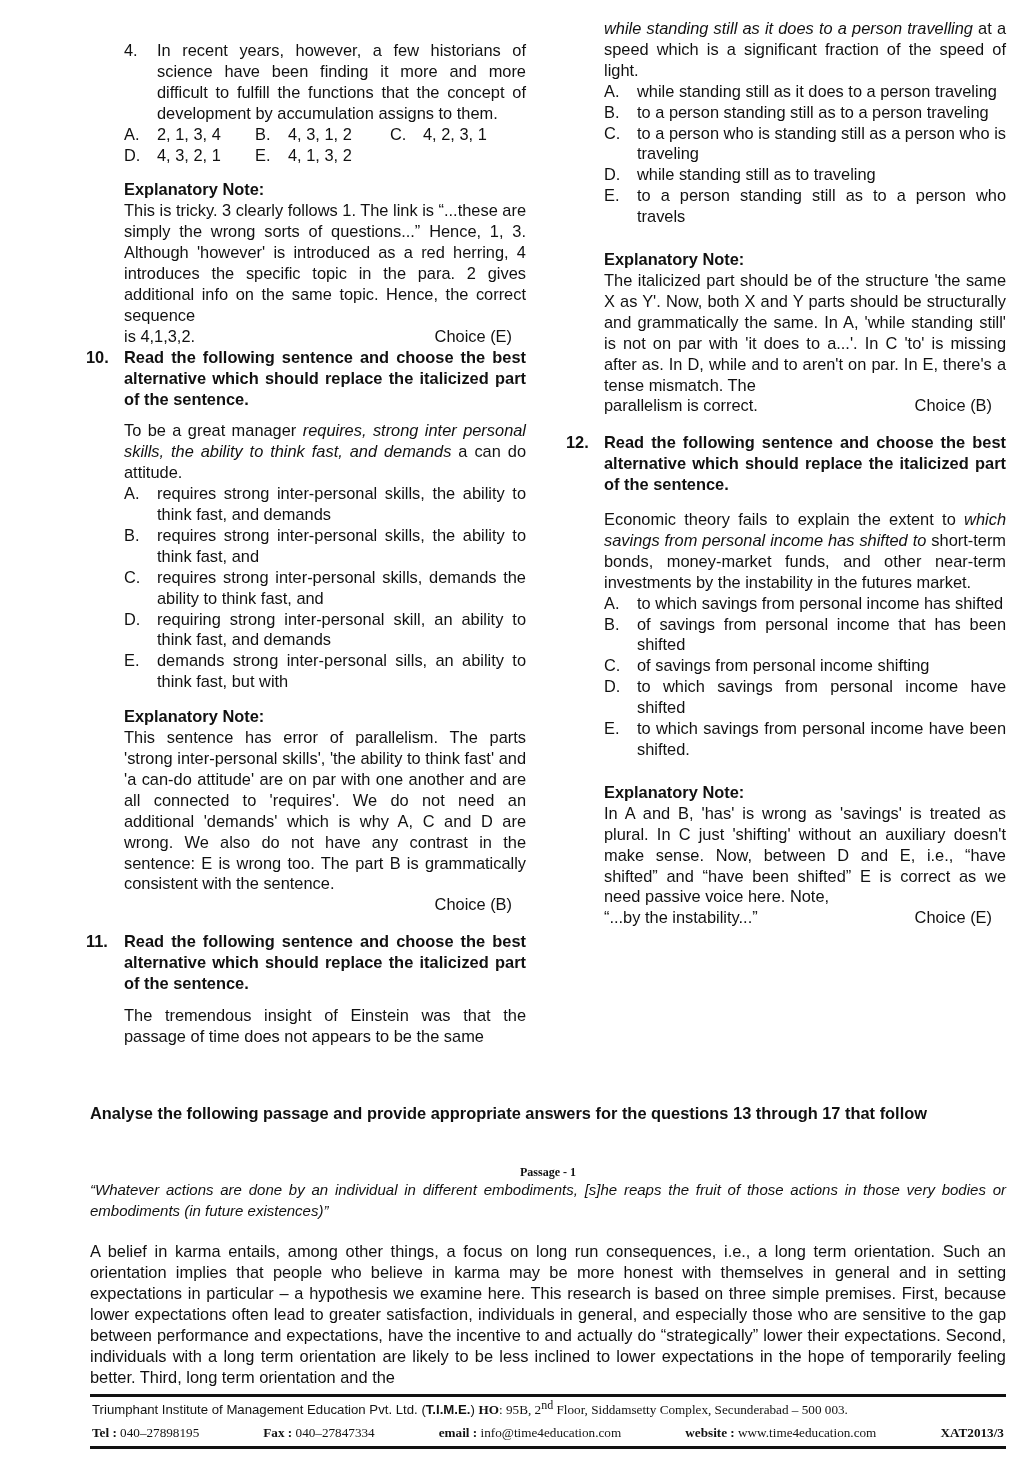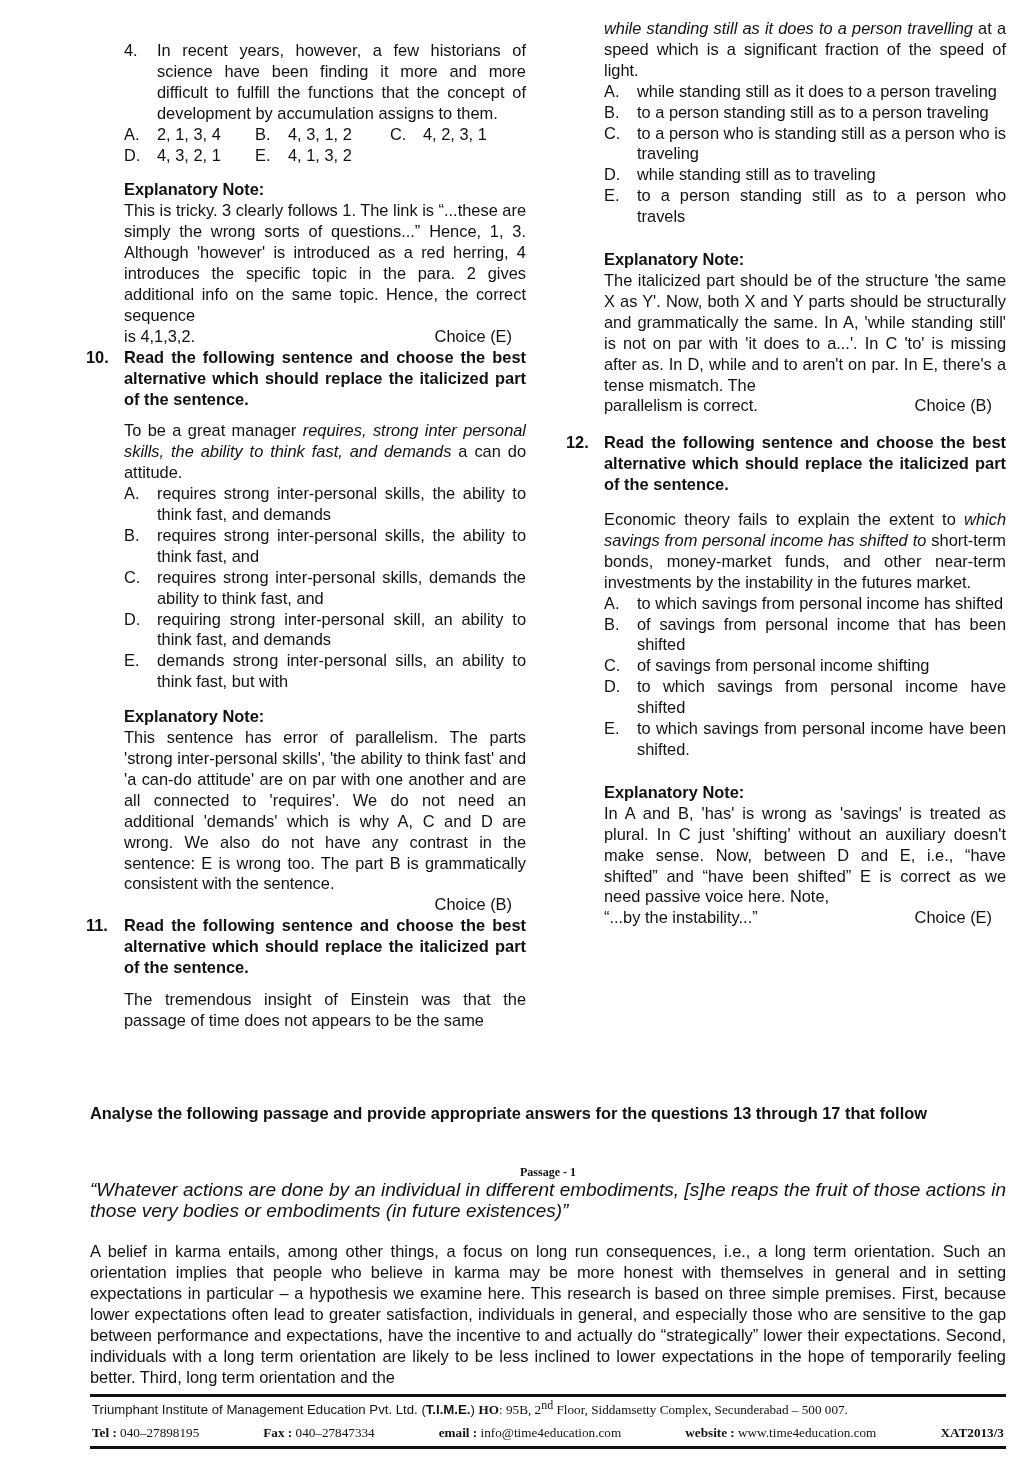--- a/index.html
+++ b/index.html
@@ -21,21 +21,21 @@
   .qhead { position: relative; font-weight: bold; text-align: justify; margin-top: 14px; }
   .qhead .num { position: absolute; left: -38px; top: 0; }
   .stem { margin-top: 11px; text-align: justify; }
   i { font-style: italic; }
   .full {
     position: absolute; left: 90px; width: 916px;
     font-family: "Liberation Sans", sans-serif;
   }
   .instr { top: 1103px; font-weight: bold; font-size: 16.4px; line-height: 21px; text-align: justify; }
   .passage-title { top: 1165px; text-align: center; font-family: "Liberation Serif", serif; font-weight: bold; font-size: 12px; }
-  .quote { top: 1179px; font-style: italic; font-size: 19px; line-height: 21px; text-align: justify; }
+  .quote { top: 1179px; font-style: italic; font-size: 15px; line-height: 21px; text-align: justify; }
   .para { top: 1241px; font-size: 16.4px; line-height: 21px; text-align: justify; }
   .rule { position: absolute; left: 90px; width: 916px; height: 3px; background: #111; }
   .footer { position: absolute; left: 92px; width: 912px; font-size: 13.2px; }
   .footer-1 { top: 1402px; font-family: "Liberation Sans", sans-serif; }
   .footer-1 .serif { font-family: "Liberation Serif", serif; }
   .footer-2 { top: 1425px; font-family: "Liberation Serif", serif; display: flex; justify-content: space-between; }
   .footer-2 b { font-weight: bold; }
   sup { font-size: 12px; vertical-align: super; line-height: 0; }
 </style>
 </head>
@@ -83,21 +83,21 @@
     <div class="item"><span class="lbl">A.</span><span>requires strong inter-personal skills, the ability to think fast, and demands</span></div>
     <div class="item"><span class="lbl">B.</span><span>requires strong inter-personal skills, the ability to think fast, and</span></div>
     <div class="item"><span class="lbl">C.</span><span>requires strong inter-personal skills, demands the ability to think fast, and</span></div>
     <div class="item"><span class="lbl">D.</span><span>requiring strong inter-personal skill, an ability to think fast, and demands</span></div>
     <div class="item"><span class="lbl">E.</span><span>demands strong inter-personal sills, an ability to think fast, but with</span></div>
   </div>
   <div class="note-h">Explanatory Note:</div>
   <div class="just">This sentence has error of parallelism. The parts 'strong inter-personal skills', 'the ability to think fast' and 'a can-do attitude' are on par with one another and are all connected to 'requires'. We do not need an additional 'demands' which is why A, C and D are wrong. We also do not have any contrast in the sentence: E is wrong too. The part B is grammatically consistent with the sentence.</div>
   <div class="choice-right">Choice (B)</div>
 
-  <div class="qhead" style="margin-top:0;">
+  <div class="qhead" style="margin-top:16px;">
     <span class="num">11.</span>
     <span>Read the following sentence and choose the best alternative which should replace the italicized part of the sentence.</span>
   </div>
   <div class="stem">The tremendous insight of Einstein was that the passage of time does not appears to be the same</div>
 </div>
 
 <div class="col col-right">
   <div class="just">
     <i>while standing still as it does to a person travelling</i><span> at a speed which is a significant fraction of the speed of light.</span>
   </div>
@@ -137,21 +137,21 @@
   </div>
 </div>
 
 <div class="full instr">Analyse the following passage and provide appropriate answers for the questions 13 through 17 that follow</div>
 <div class="full passage-title">Passage - 1</div>
 <div class="full quote">“Whatever actions are done by an individual in different embodiments, [s]he reaps the fruit of those actions in those very bodies or embodiments (in future existences)”</div>
 <div class="full para">A belief in karma entails, among other things, a focus on long run consequences, i.e., a long term orientation. Such an orientation implies that people who believe in karma may be more honest with themselves in general and in setting expectations in particular – a hypothesis we examine here. This research is based on three simple premises. First, because lower expectations often lead to greater satisfaction, individuals in general, and especially those who are sensitive to the gap between performance and expectations, have the incentive to and actually do “strategically” lower their expectations. Second, individuals with a long term orientation are likely to be less inclined to lower expectations in the hope of temporarily feeling better. Third, long term orientation and the</div>
 
 <div class="rule" style="top:1394px;"></div>
 <div class="footer footer-1">
-  <span>Triumphant Institute of Management Education Pvt. Ltd. (</span><b>T.I.M.E.</b><span>) </span><b class="serif">HO</b><span class="serif">: 95B, 2</span><sup class="serif">nd</sup><span class="serif"> Floor, Siddamsetty Complex, Secunderabad – 500 007.</span>
+  <span>Triumphant Institute of Management Education Pvt. Ltd. (</span><b>T.I.M.E.</b><span>) </span><b class="serif">HO</b><span class="serif">: 95B, 2</span><sup class="serif">nd</sup><span class="serif"> Floor, Siddamsetty Complex, Secunderabad – 500 003.</span>
 </div>
 <div class="footer footer-2">
   <span><b>Tel :</b><span> 040–27898195</span></span>
   <span><b>Fax :</b><span> 040–27847334</span></span>
   <span><b>email :</b><span> info@time4education.com</span></span>
   <span><b>website :</b><span> www.time4education.com</span></span>
   <b>XAT2013/3</b>
 </div>
 <div class="rule" style="top:1446px;"></div>
 

